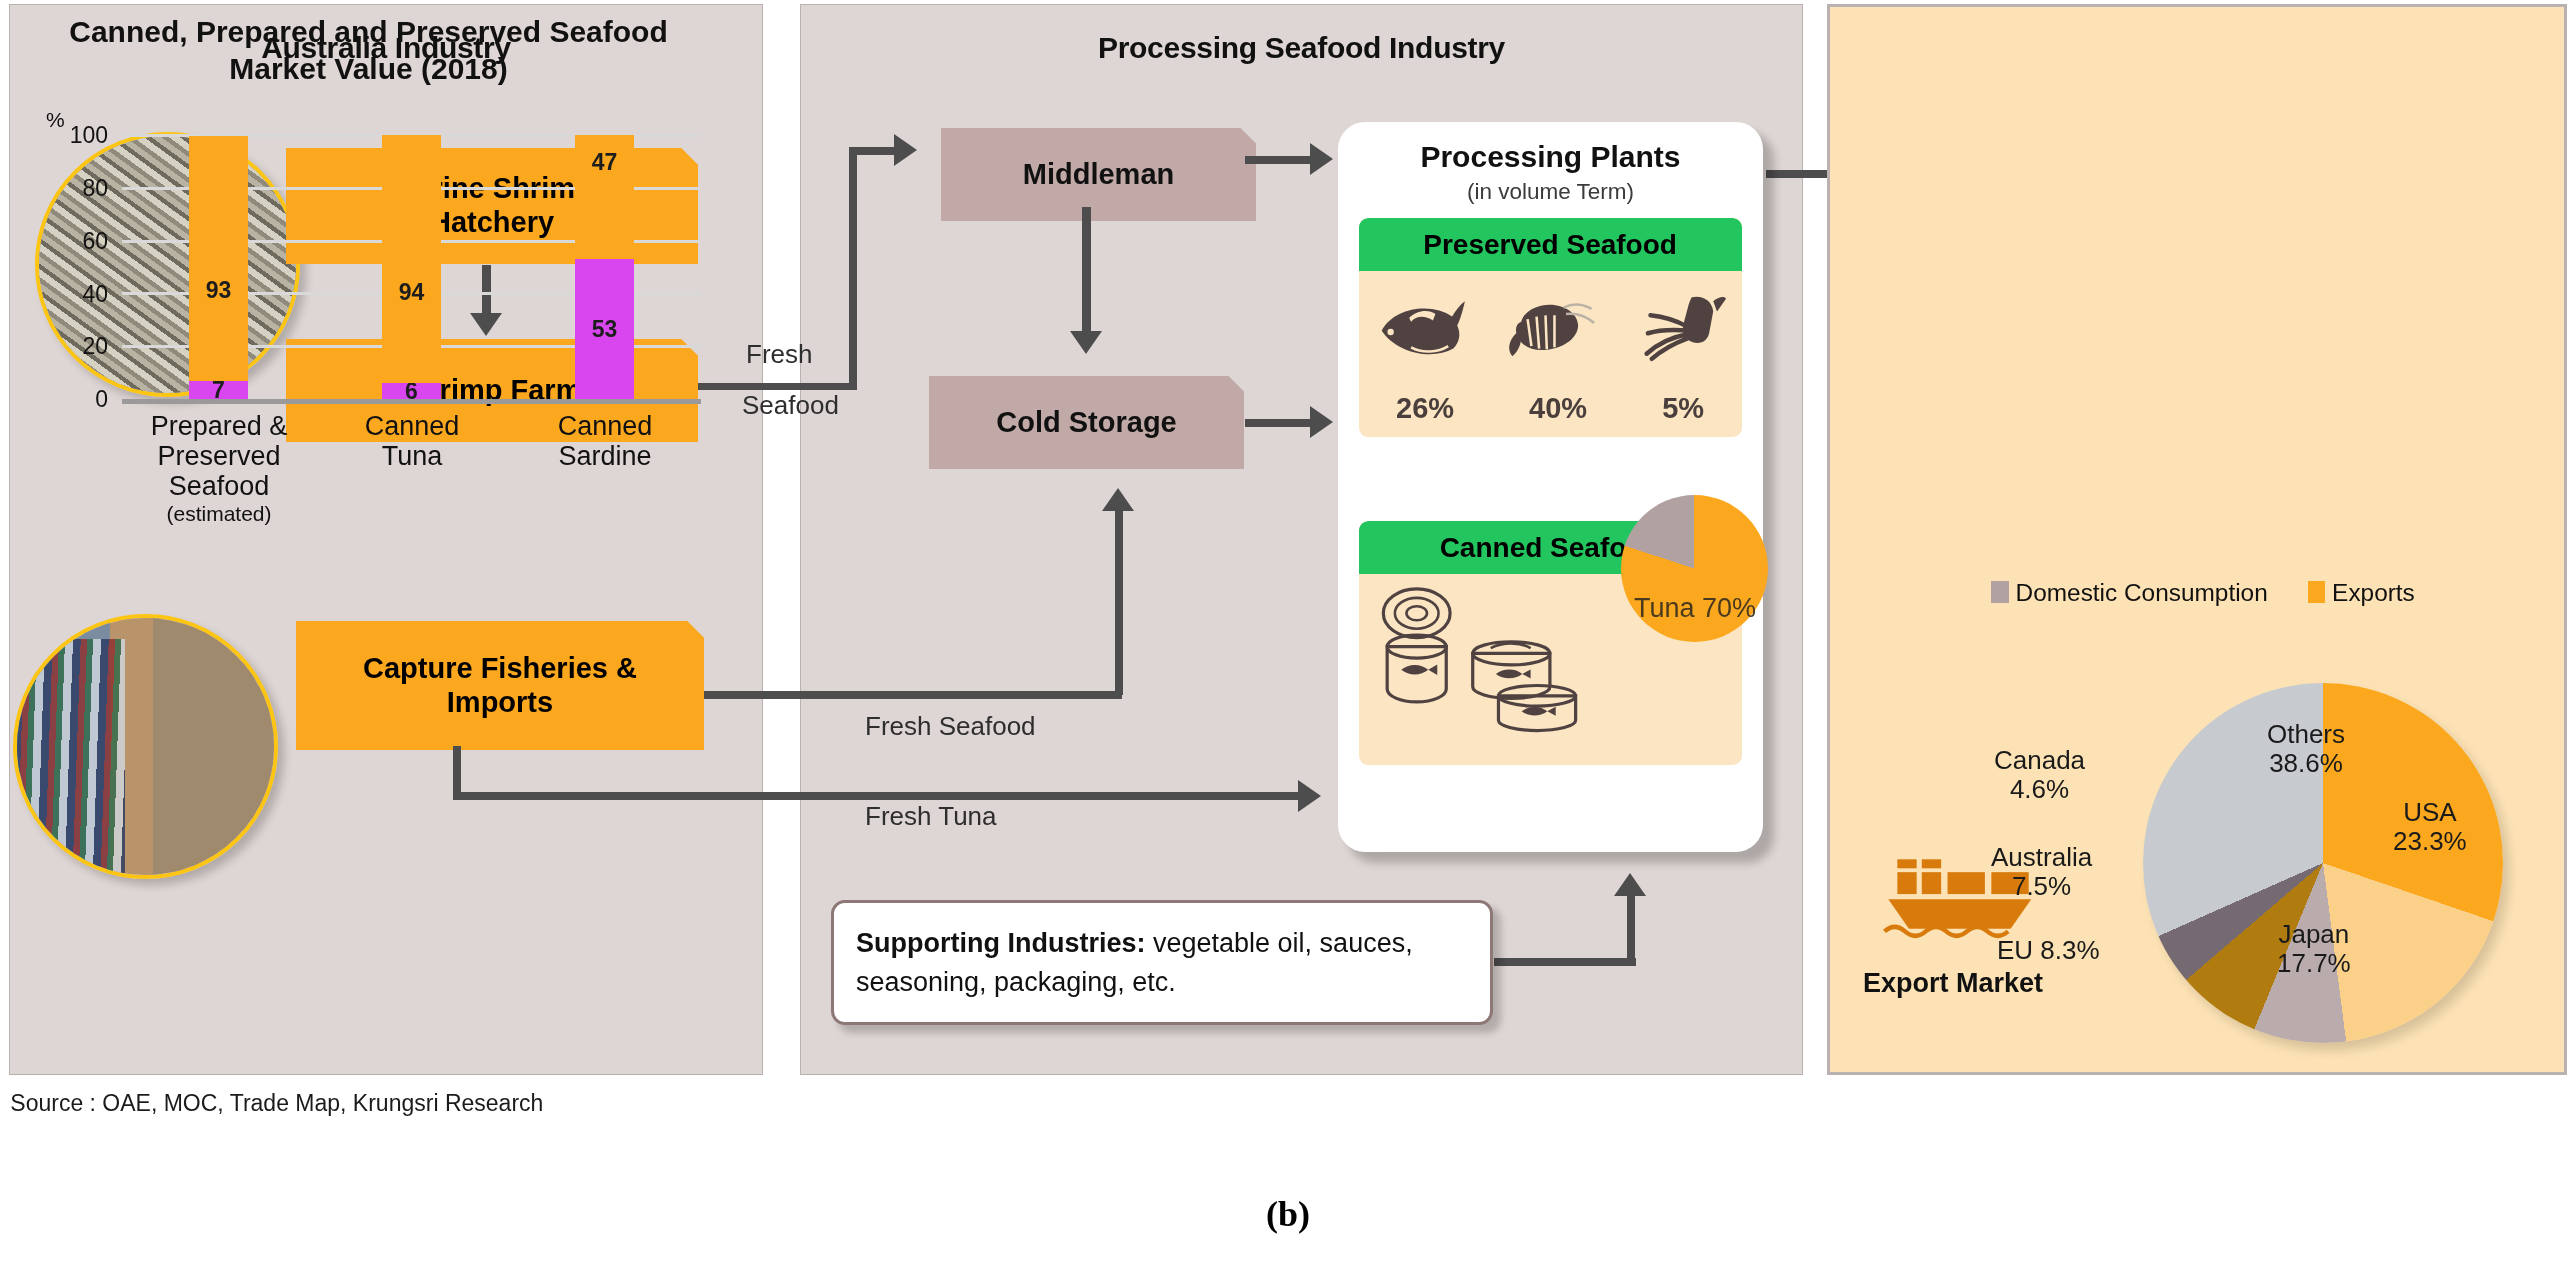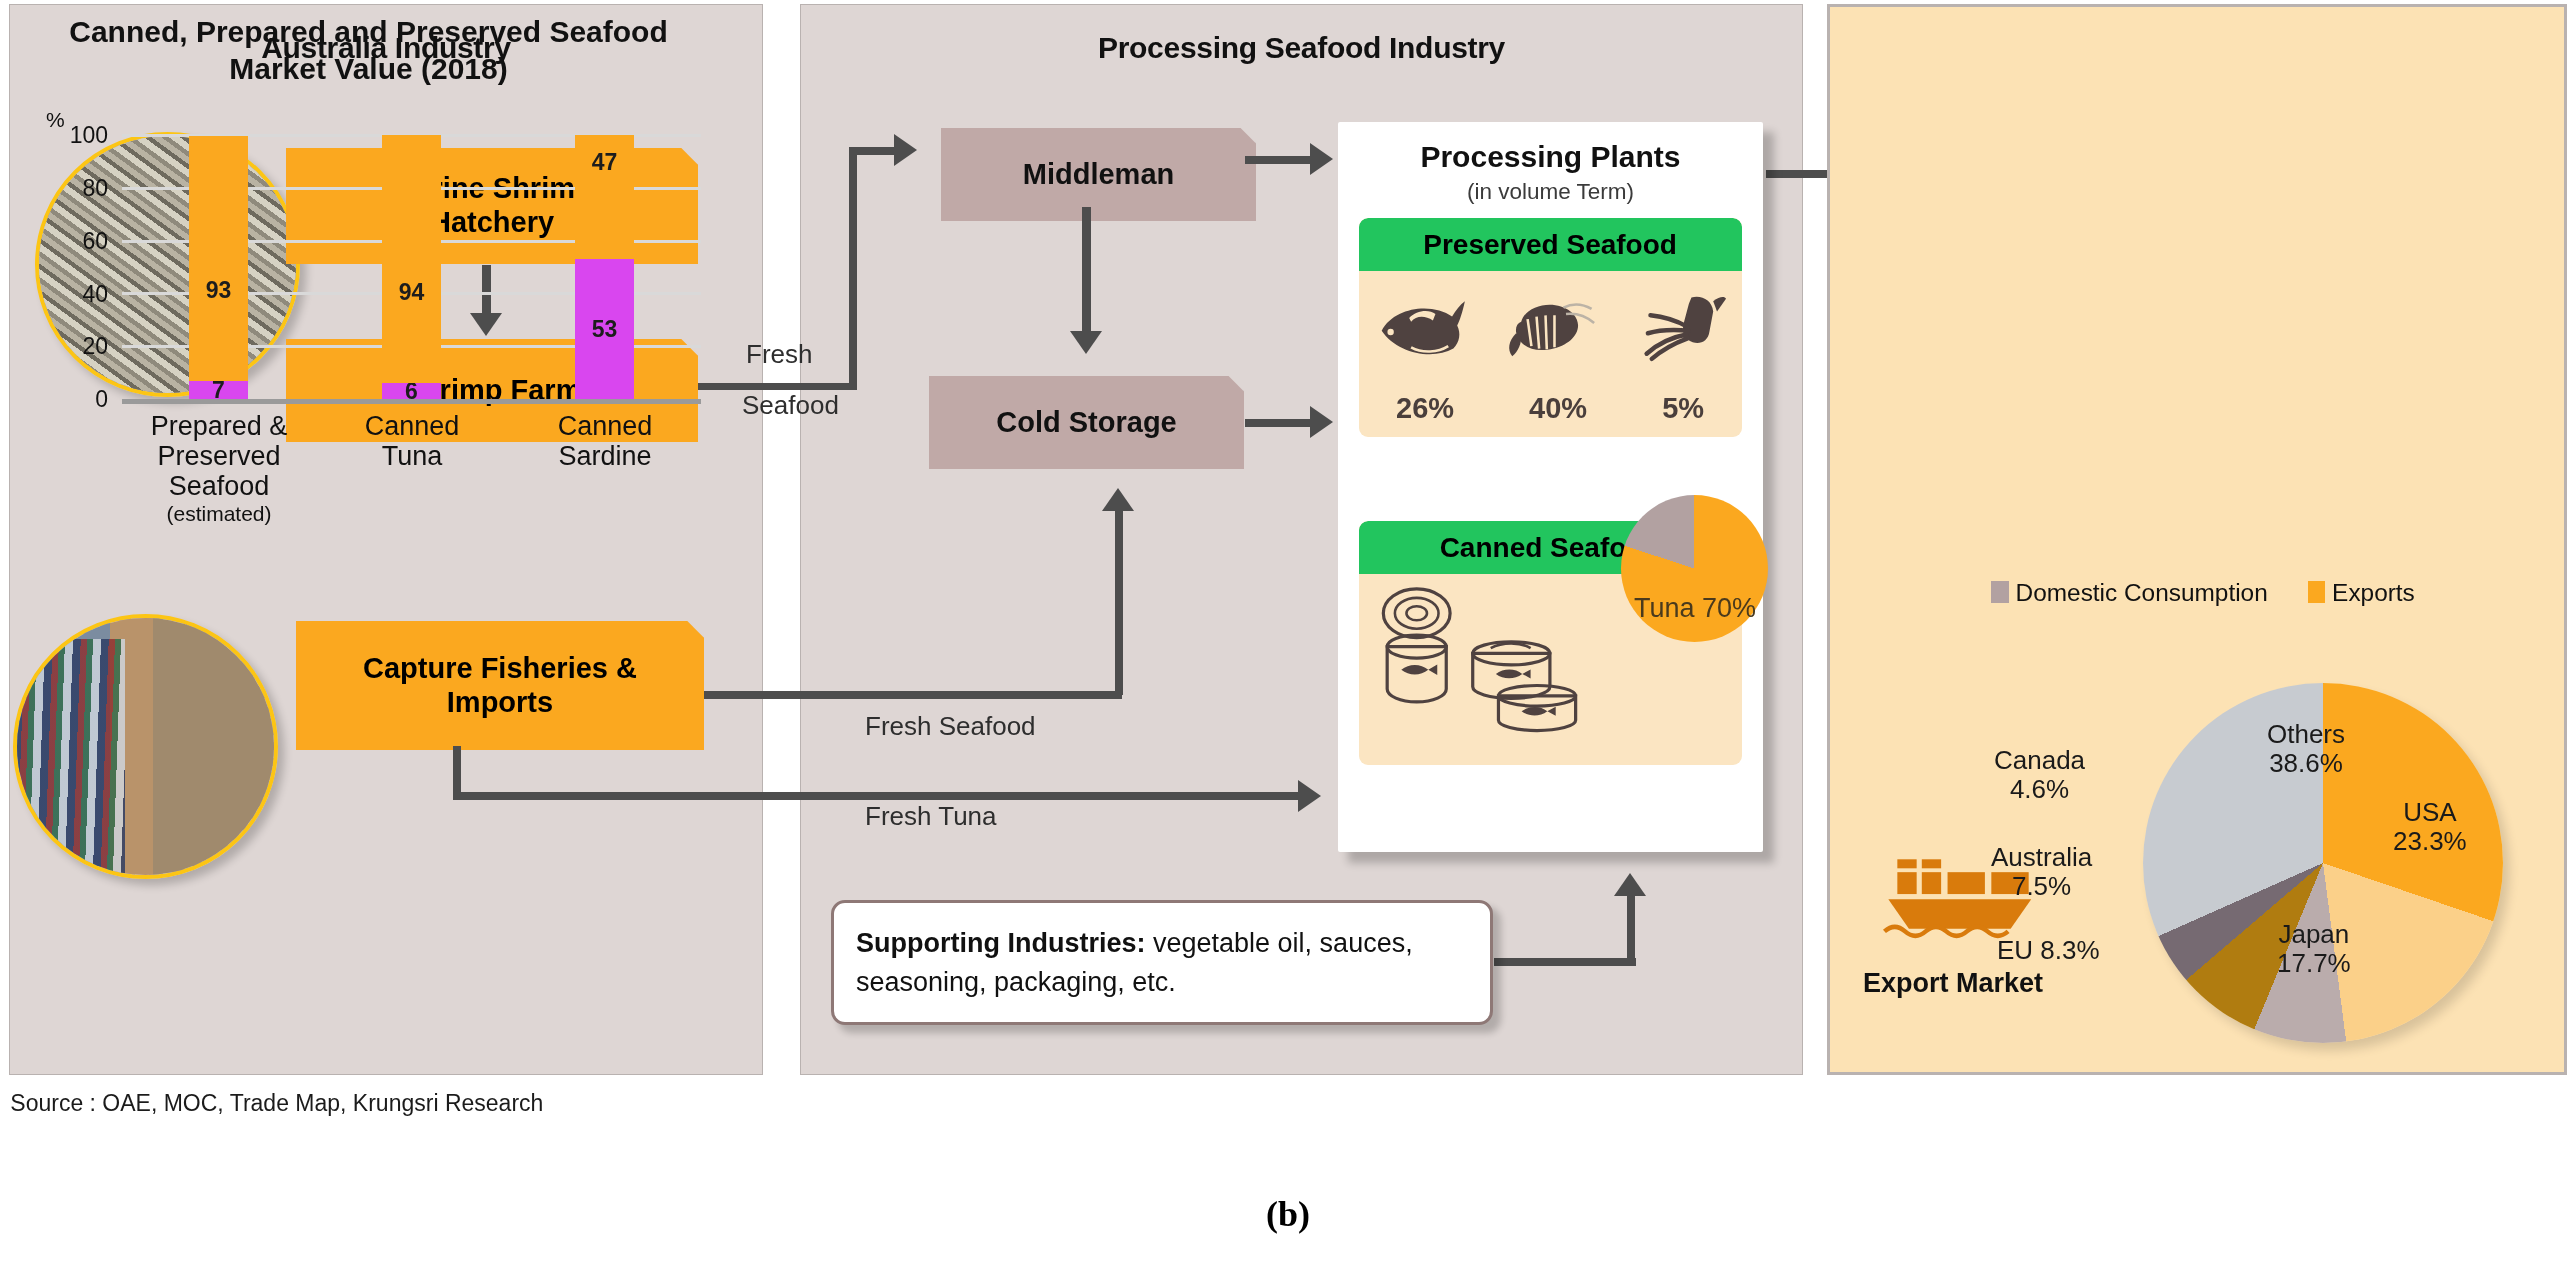--- a/index.html
+++ b/index.html
@@ -45,21 +45,21 @@
   
   .proc-box{position:absolute;background:#c0a9a7;color:#111;font-weight:bold;font-size:29px;
      display:flex;align-items:center;justify-content:center;
      box-shadow:9px 9px 7.7px rgba(0,0,0,0.17);
      clip-path:polygon(0 0, calc(100% - 15.4px) 0, 100% 15.4px, 100% 100%, 0 100%);}
   #box-middleman{left:929px;top:128px;width:315px;height:93px;margin-left:12px;}
   #box-cold-storage{left:929px;top:376px;width:315px;height:93px;}
 
   
   #card-plants{position:absolute;left:1338px;top:122px;width:425px;height:730px;
-     background:#ffffff;border-radius:2px;box-shadow:10.3px 10.3px 9px rgba(0,0,0,0.22);}
+     background:#ffffff;border-radius:27px;box-shadow:10.3px 10.3px 9px rgba(0,0,0,0.22);}
   #plants-title{position:absolute;top:18px;width:100%;text-align:center;font-size:30px;font-weight:bold;color:#111;}
   #plants-sub{position:absolute;top:57px;width:100%;text-align:center;font-size:22.5px;color:#3b3b3b;}
   .sub-card{position:absolute;left:20.6px;width:383px;background:#fbe5c2;border-radius:9px;overflow:hidden;}
   #sub-preserved{top:96px;height:219px;}
   #sub-canned{top:399px;height:244px;}
   .sub-head{height:53px;background:#22c55e;display:flex;align-items:center;justify-content:center;
      font-size:28px;font-weight:bold;color:#000;border-radius:9px 9px 0 0;}
   .pct-row{position:absolute;bottom:11.6px;left:0;width:100%;display:flex;justify-content:space-around;
      font-size:29px;font-weight:bold;color:#4a3f3c;}
   .icon-row{position:absolute;top:62px;left:0;width:100%;height:96px;display:flex;

